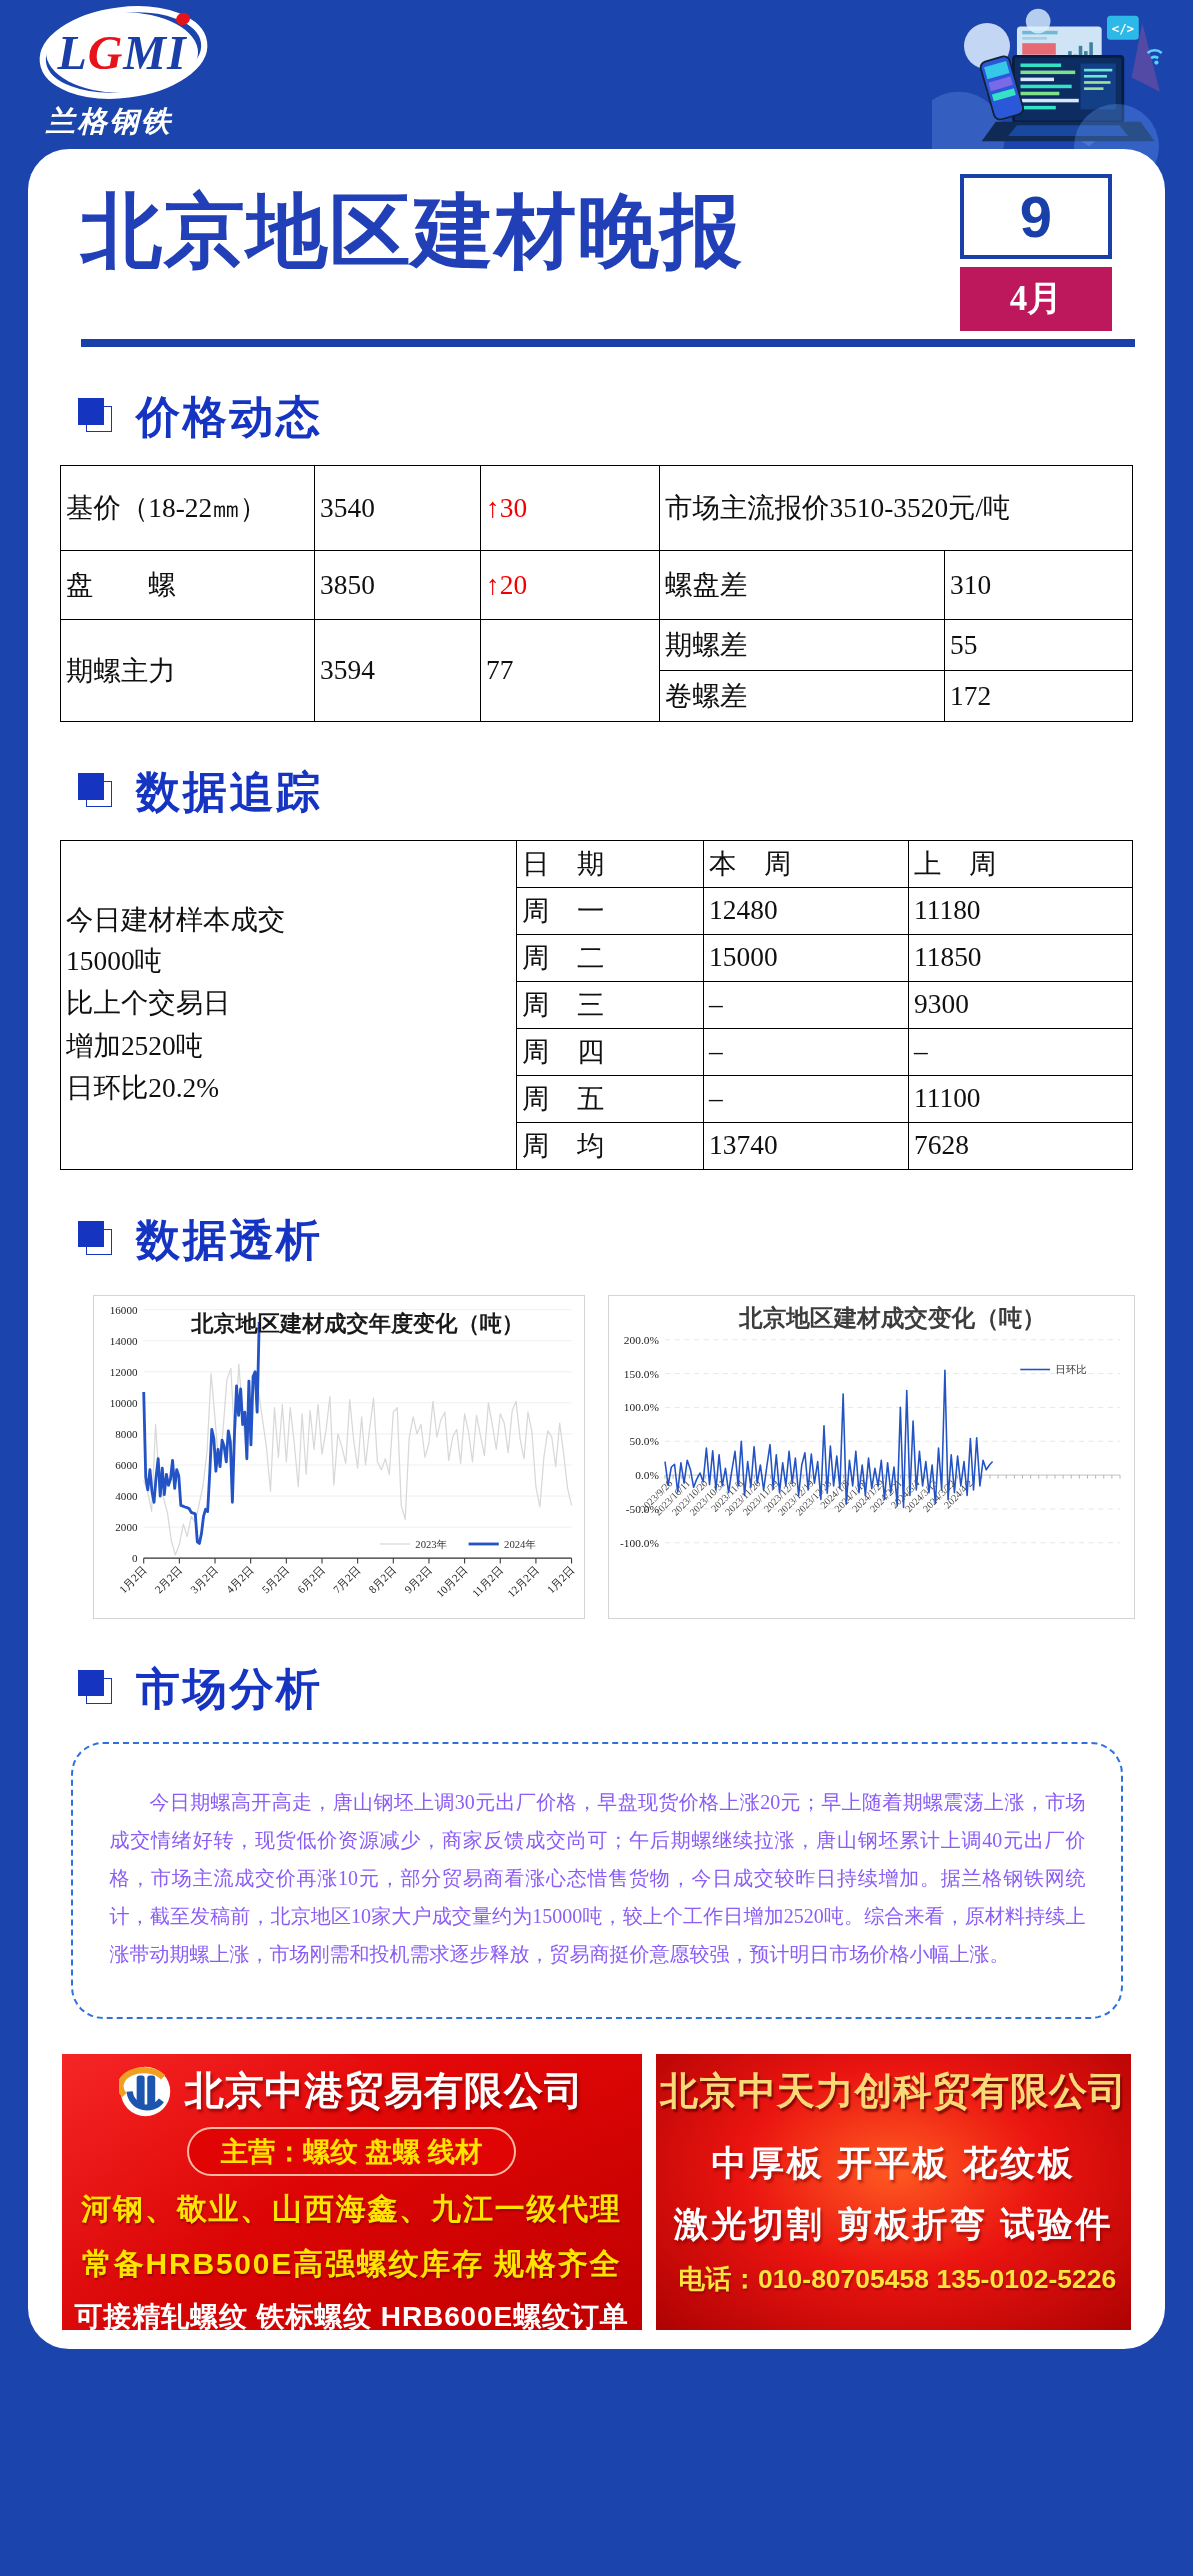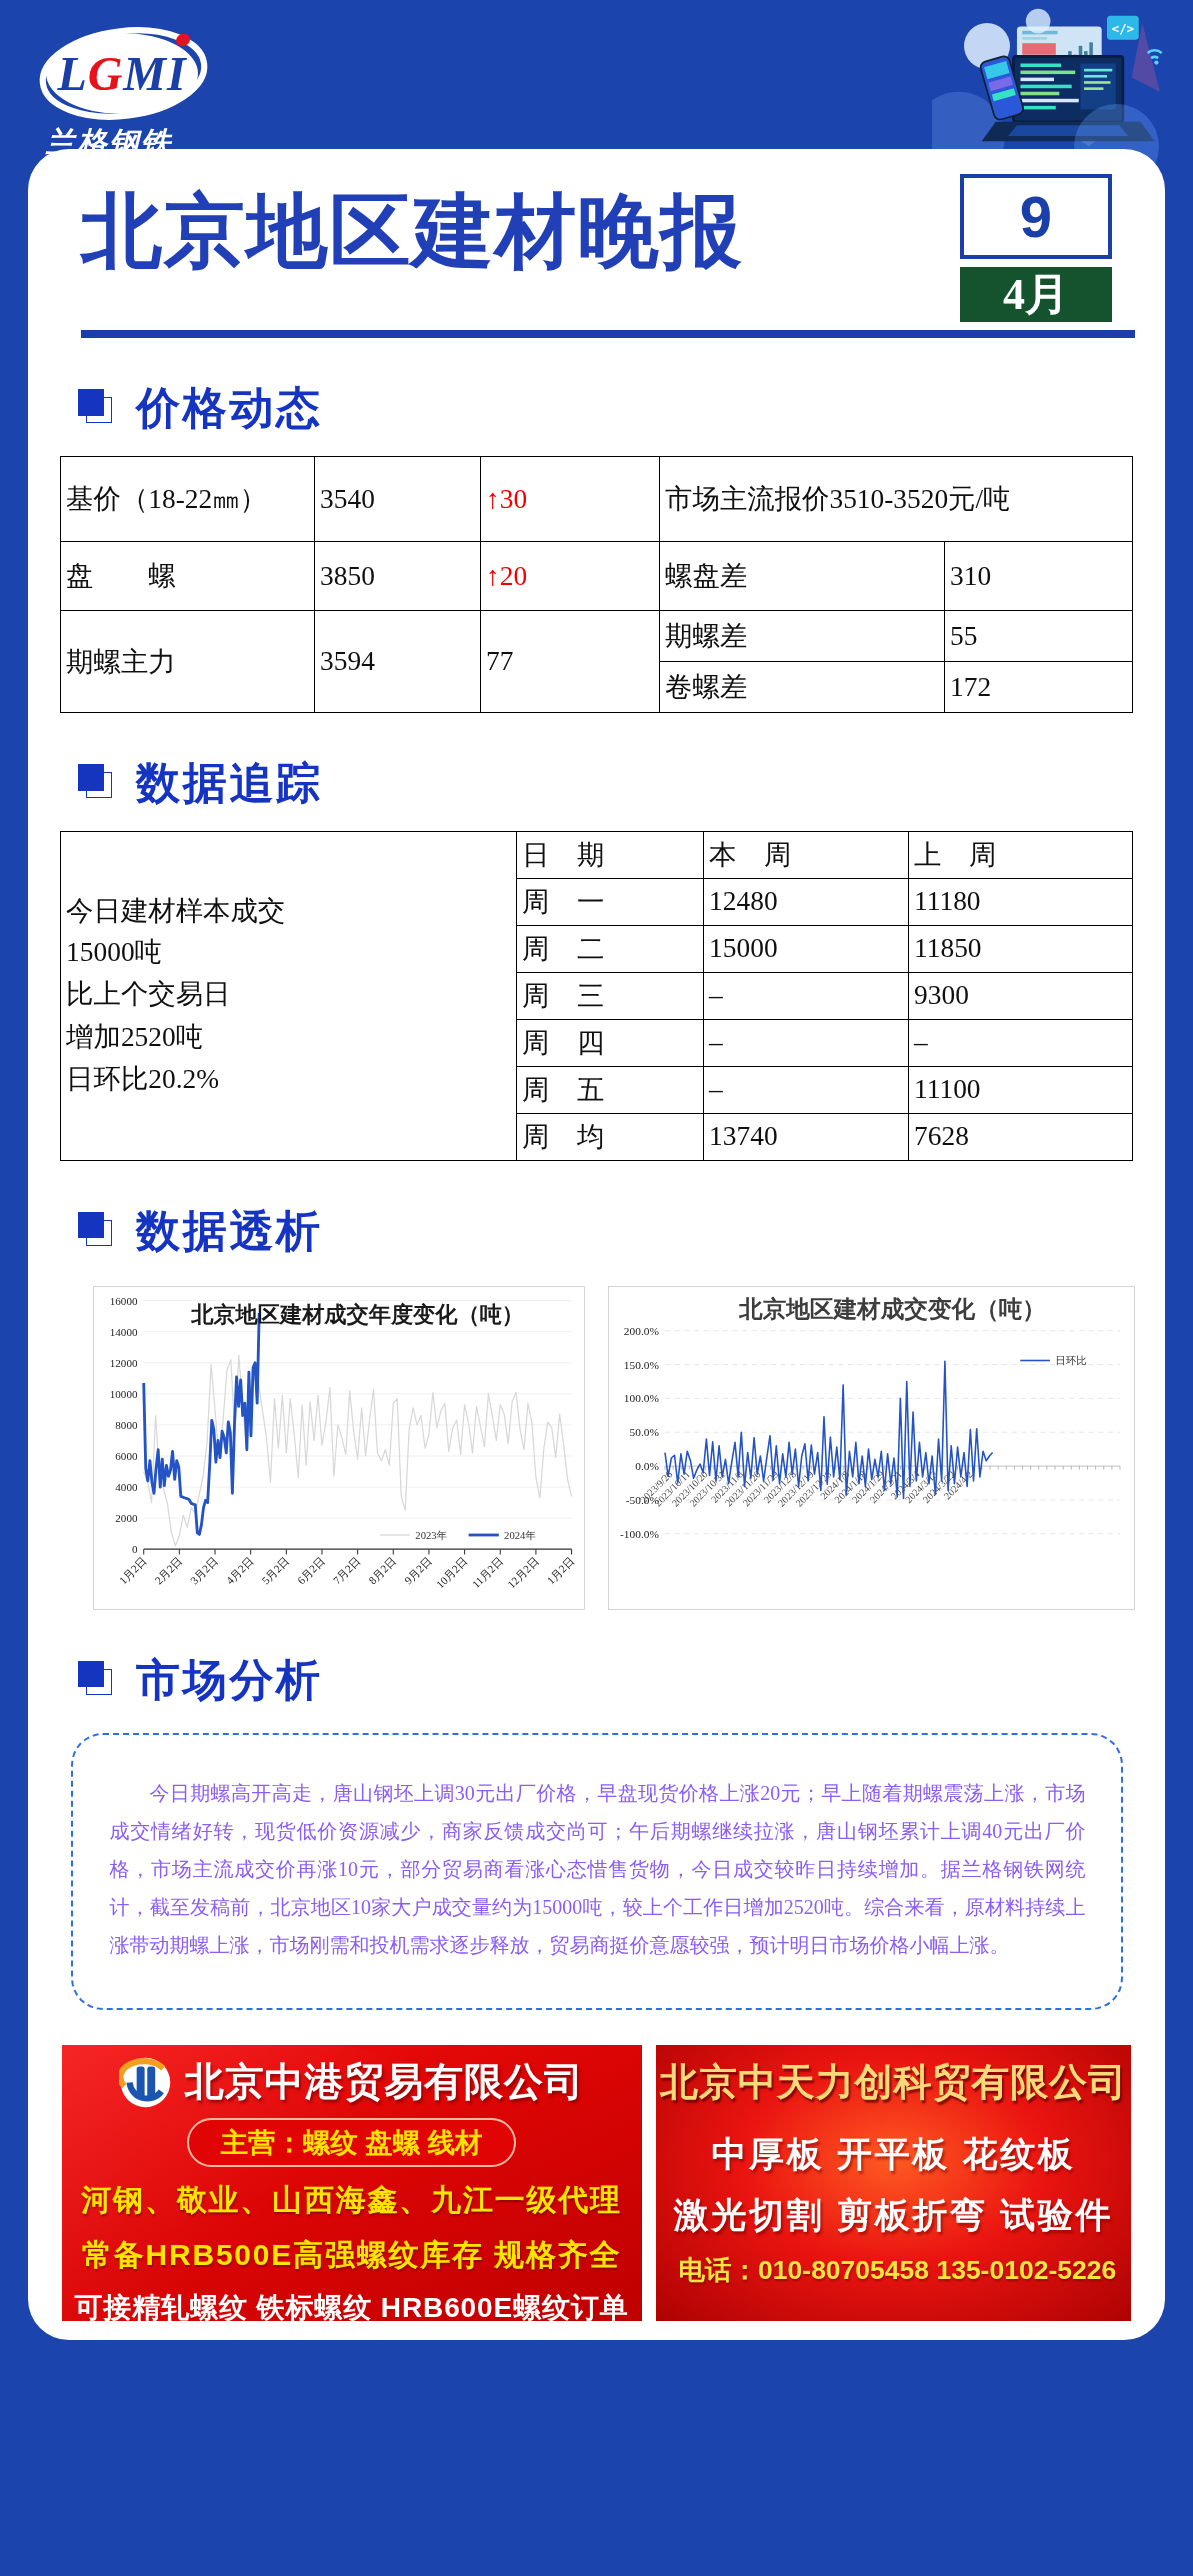--- a/index.html
+++ b/index.html
@@ -5,21 +5,21 @@
   * { margin:0; padding:0; box-sizing:border-box; }
   html,body { width:1194px; }
   body {
     width:1194px; height:2576px;
     background:#1b44ad;
     font-family:"Liberation Serif","DejaVu Serif",serif;
     position:relative; overflow:hidden;
   }
   
   .hdr { height:149px; position:relative; }
-  .logo-wrap { position:absolute; left:46px; top:33px; width:186px; }
+  .logo-wrap { position:absolute; left:46px; top:12px; width:186px; }
   .logo-ellipse {
     width:152px; height:81px; background:#fff; border-radius:50%;
     position:relative; display:flex; align-items:center; justify-content:center;
   }
   .logo-ellipse svg { position:absolute; left:-8.8px; top:-10.6px; }
   .logo-text { font-size:48px; font-weight:bold; font-style:italic; color:#1b3fa8; letter-spacing:0.9px; position:relative; }
   .logo-text .g { color:#e8121a; }
   .logo-text .dot { position:absolute; right:-3.5px; top:-12.4px; width:14px; height:11.5px; background:#e8121a; border-radius:50%; transform:rotate(-20deg); }
   .logo-sub { color:#fff; font-size:29px; font-weight:bold; font-style:italic; margin-top:8.8px; letter-spacing:2.7px; }
   .tech { position:absolute; right:25px; top:7px; }
@@ -29,21 +29,21 @@
   .card {
     position:relative; margin:0 28px; width:1137px; background:#fff;
     border-radius:41px; padding:0 23px 19.5px 23px; z-index:2;
   }
   .masthead { display:flex; justify-content:space-between; padding:14px 30px 0 30px; }
   .page-title { font-size:81px; font-weight:bold; color:#2140b8; line-height:1.05; margin-top:26.5px; letter-spacing:1.8px; }
   .datebox { width:152px; margin-top:10.6px; }
   .day { height:85px; border:4.4px solid #1b3fa8; background:#fff; color:#1b3fa8;
          font-size:58px; font-weight:bold; display:flex; align-items:center; justify-content:center;
          font-family:"Liberation Sans",sans-serif; }
-  .month { height:55px; margin-top:8px; background:#14532d; color:#fff; font-size:44px; font-weight:bold;
+  .month { height:64px; margin-top:8px; background:#be185d; color:#fff; font-size:35px; font-weight:bold;
            display:flex; align-items:center; justify-content:center; }
   .title-rule { height:8px; background:#1b3fa8; margin:8.8px 7px 0 30px; }
   
   .sec-h { display:flex; align-items:center; margin:41px 0 17.7px 26.5px; }
   .sec-ico { position:relative; width:39px; height:39px; margin-right:19.5px; flex:none; }
   .sec-ico .f { position:absolute; left:0; top:0; width:26.5px; height:26.5px; background:#1535c0; }
   .sec-ico .o { position:absolute; left:8px; top:8px; width:26px; height:26px; border:1.8px solid #1535c0; }
   .sec-t { font-size:44px; font-weight:bold; color:#1534c2; letter-spacing:2.7px; }
   
   table { border-collapse:collapse; width:calc(100% - 17.7px); margin:0 8.8px; table-layout:fixed; }

